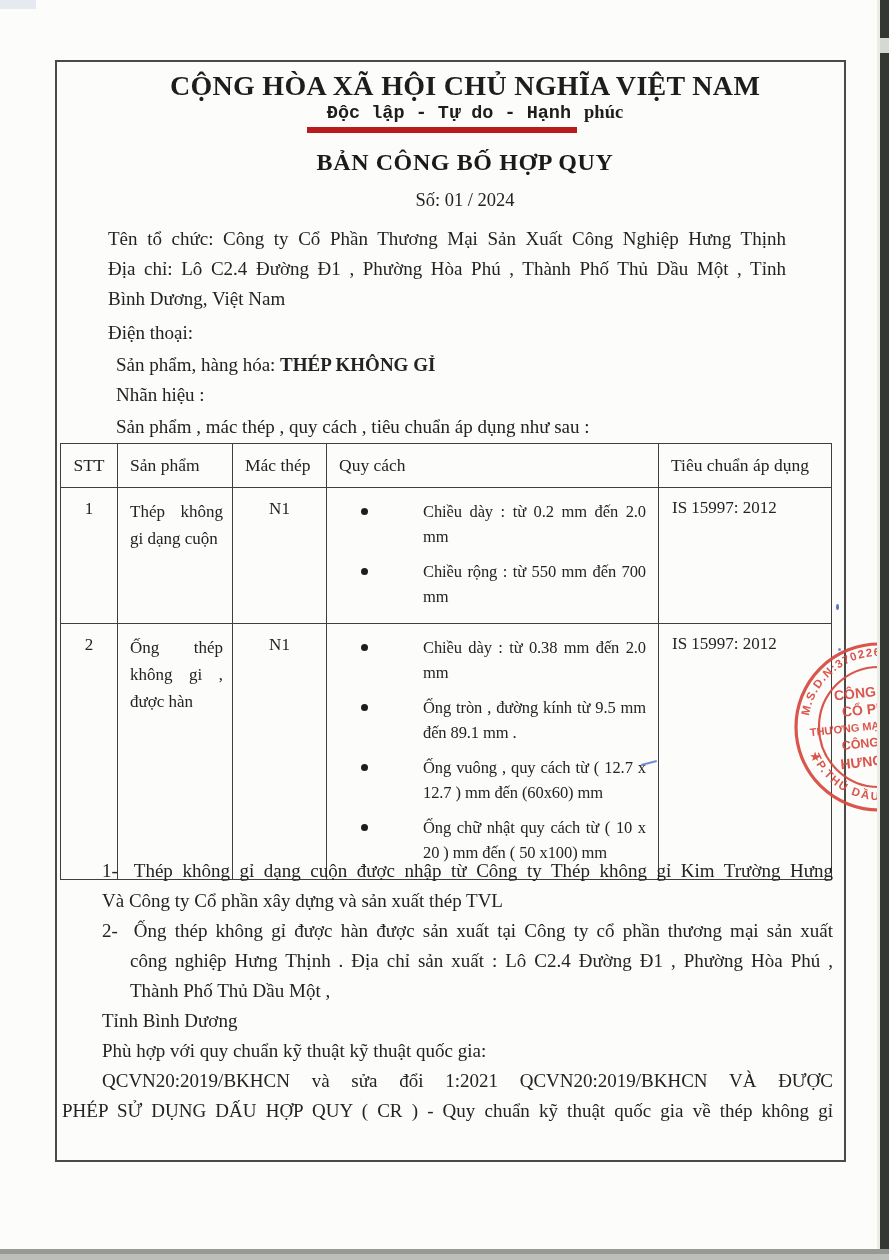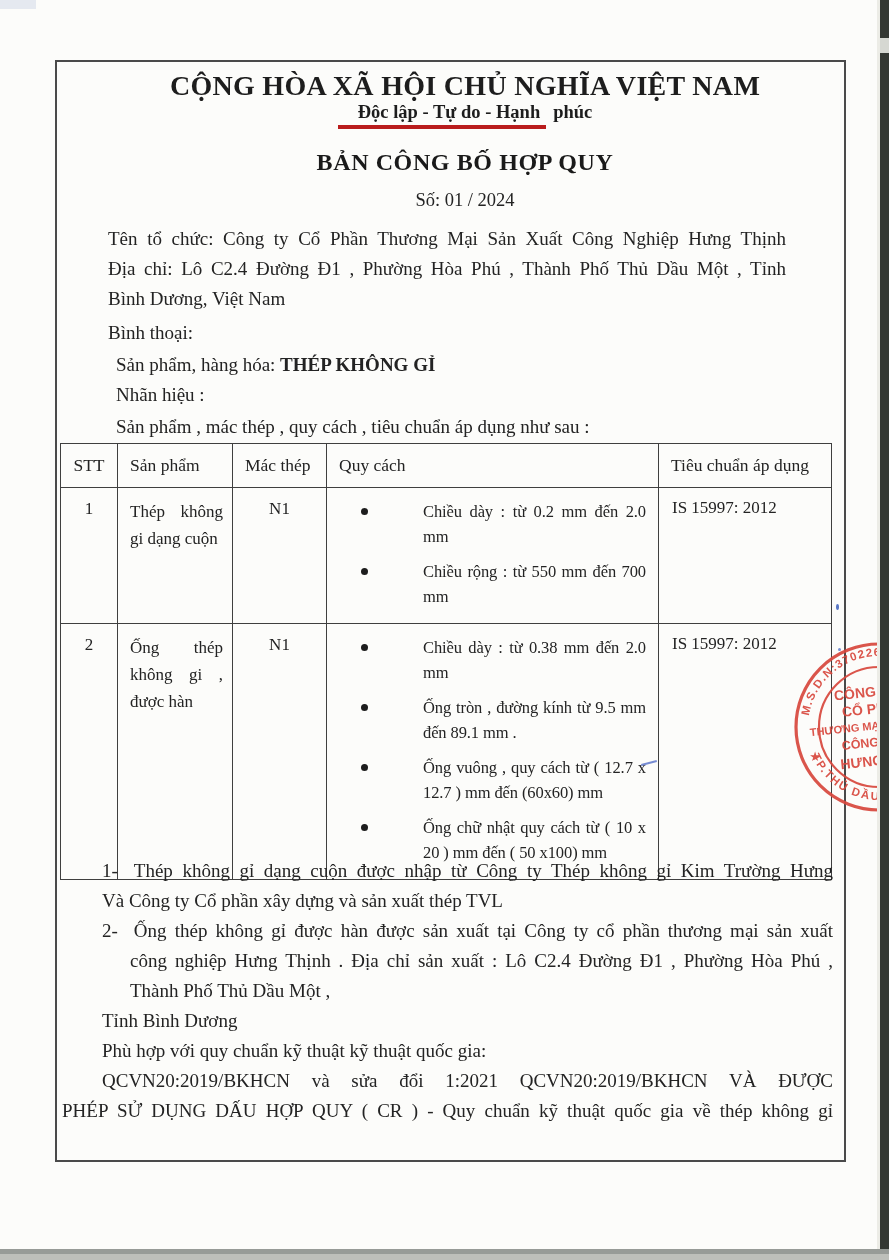--- a/index.html
+++ b/index.html
@@ -23,21 +23,21 @@
 
   .frame {
     position:absolute; left:55px; top:60px; width:791px; height:1102px;
     border:2px solid #4a4a4a; z-index:1; background:transparent;
   }
 
   
   .hdr { position:absolute; left:70px; top:0; width:790px; text-align:center; z-index:2; }
   .nat1 { position:absolute; left:0; top:70px; width:100%; font-size:28px; font-weight:bold; letter-spacing:.3px; color:#1d1d1d; }
   .nat2 { position:absolute; left:0; top:102px; width:100%; font-size:18.5px; font-weight:bold; color:#1d1d1d; }
-  .nat2 .u { border-bottom:4px solid #b91c1c; padding:0 6px 3px 20px; }
+  .nat2 .u { border-bottom:6px solid #b91c1c; padding:0 6px 3px 20px;font-family:Liberation Mono, monospace; }
   .nat2 .tail { padding-left:7px;text-align:right; }
   .doc-title { position:absolute; left:0; top:149px; width:100%; font-size:24px; font-weight:bold; letter-spacing:.6px; color:#1a1a1a; }
   .doc-number { position:absolute; left:0; top:190px; width:100%; font-size:18.5px; }
 
   
   .info { position:absolute; left:108px; top:224px; width:678px; z-index:2; font-size:19px; line-height:30px; }
   .jl { text-align:justify; text-align-last:justify; }
   .gap { margin-top:4px; }
   .gap2 { margin-top:2px; }
   .ind { padding-left:8px; }
@@ -80,21 +80,21 @@
     <div class="nat1">CỘNG HÒA XÃ HỘI CHỦ NGHĨA VIỆT NAM</div>
     <div class="nat2"><span class="u">Độc lập - Tự do - Hạnh</span><span class="tail">phúc</span></div>
     <div class="doc-title">BẢN CÔNG BỐ HỢP QUY</div>
     <div class="doc-number">Số: 01 / 2024</div>
   </div>
 
   <div class="info">
     <div class="jl">Tên tổ chức: Công ty Cổ Phần Thương Mại Sản Xuất Công Nghiệp Hưng Thịnh</div>
     <div class="jl">Địa chỉ: Lô C2.4 Đường Đ1 , Phường Hòa Phú , Thành Phố Thủ Dầu Một , Tỉnh</div>
     <div>Bình Dương, Việt Nam</div>
-    <div class="gap">Bình thoại:</div>
+    <div class="gap">Điện thoại:</div>
     <div class="ind gap2"><span>Sản phẩm, hàng hóa:</span>&nbsp;<b>THÉP KHÔNG GỈ</b></div>
     <div class="ind">Nhãn hiệu :</div>
     <div class="ind gap2">Sản phẩm , mác thép , quy cách , tiêu chuẩn áp dụng như sau :</div>
   </div>
 
   <table class="spec">
     <colgroup>
       <col style="width:57px">
         <col style="width:115px">
         <col style="width:94px">

